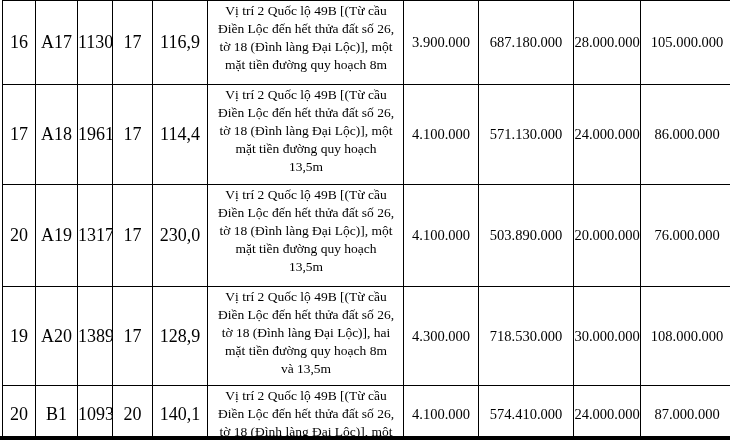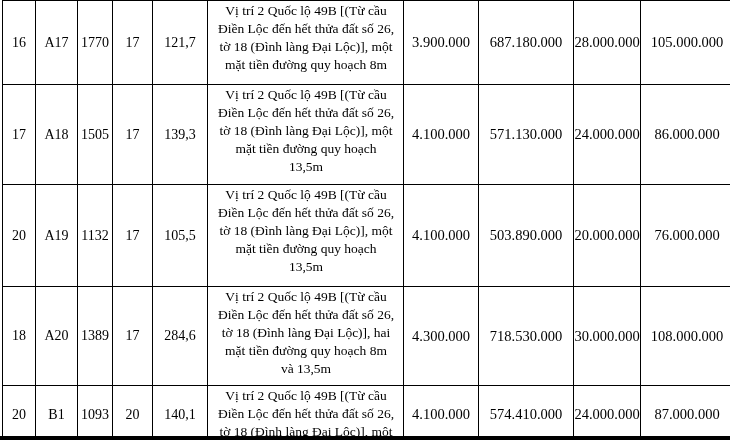--- a/index.html
+++ b/index.html
@@ -22,21 +22,21 @@
   table.land-table {
     border-collapse: collapse;
     table-layout: fixed;
     position: absolute;
     left: 2px; top: 0;
     width: 731px;
   }
   td {
     border: 1px solid var(--border);
     color: var(--text);
-    font-size: 14px;
+    font-size: 18px;
     text-align: center;
     vertical-align: middle;
     padding: 0;
     overflow: hidden;
   }
   td.money { font-size: 14.5px; }
   td.loc {
     text-align: center;
     vertical-align: top;
     padding: 1px 2px 1px 3px;
@@ -71,70 +71,70 @@
         <col style="width:196px">
       <col style="width:75px">
         <col style="width:95px">
         <col style="width:67px">
       <col style="width:93px">
     </colgroup>
     <tbody>
       <tr class="r1">
         <td>16</td>
         <td>A17</td>
-        <td>1770</td>
+        <td>1130</td>
         <td>17</td>
-        <td>121,7</td>
+        <td>116,9</td>
         <td class="loc">Vị trí 2 Quốc lộ 49B [(Từ cầu
 Điền Lộc đến hết thửa đất số 26,
 tờ 18 (Đình làng Đại Lộc)], một
 mặt tiền đường quy hoạch 8m</td>
         <td class="money">3.900.000</td>
         <td class="money">687.180.000</td>
         <td class="money">28.000.000</td>
         <td class="money">105.000.000</td>
       </tr>
       <tr class="r2">
         <td>17</td>
         <td>A18</td>
-        <td>1505</td>
+        <td>1961</td>
         <td>17</td>
-        <td>139,3</td>
+        <td>114,4</td>
         <td class="loc">Vị trí 2 Quốc lộ 49B [(Từ cầu
 Điền Lộc đến hết thửa đất số 26,
 tờ 18 (Đình làng Đại Lộc)], một
 mặt tiền đường quy hoạch
 13,5m</td>
         <td class="money">4.100.000</td>
         <td class="money">571.130.000</td>
         <td class="money">24.000.000</td>
         <td class="money">86.000.000</td>
       </tr>
       <tr class="r3">
         <td>20</td>
         <td>A19</td>
-        <td>1132</td>
+        <td>1317</td>
         <td>17</td>
-        <td>105,5</td>
+        <td>230,0</td>
         <td class="loc">Vị trí 2 Quốc lộ 49B [(Từ cầu
 Điền Lộc đến hết thửa đất số 26,
 tờ 18 (Đình làng Đại Lộc)], một
 mặt tiền đường quy hoạch
 13,5m</td>
         <td class="money">4.100.000</td>
         <td class="money">503.890.000</td>
         <td class="money">20.000.000</td>
         <td class="money">76.000.000</td>
       </tr>
       <tr class="r4">
-        <td>18</td>
+        <td>19</td>
         <td>A20</td>
         <td>1389</td>
         <td>17</td>
-        <td>284,6</td>
+        <td>128,9</td>
         <td class="loc">Vị trí 2 Quốc lộ 49B [(Từ cầu
 Điền Lộc đến hết thửa đất số 26,
 tờ 18 (Đình làng Đại Lộc)], hai
 mặt tiền đường quy hoạch 8m
 và 13,5m</td>
         <td class="money">4.300.000</td>
         <td class="money">718.530.000</td>
         <td class="money">30.000.000</td>
         <td class="money">108.000.000</td>
       </tr>

